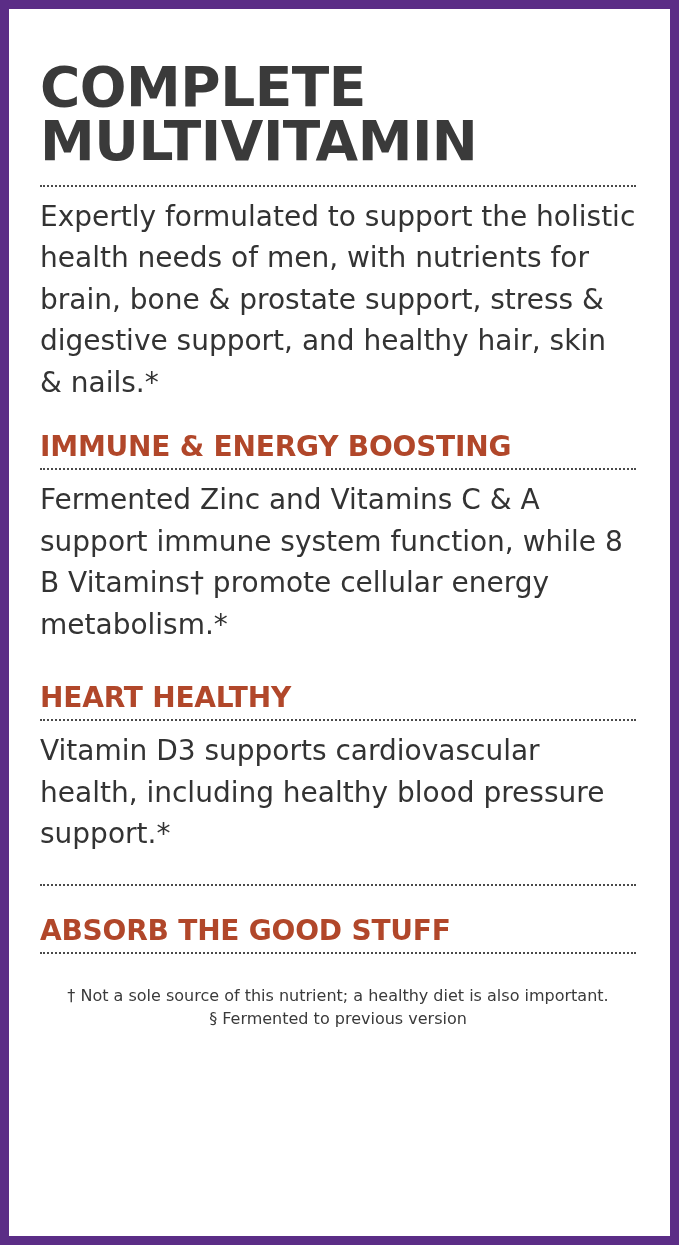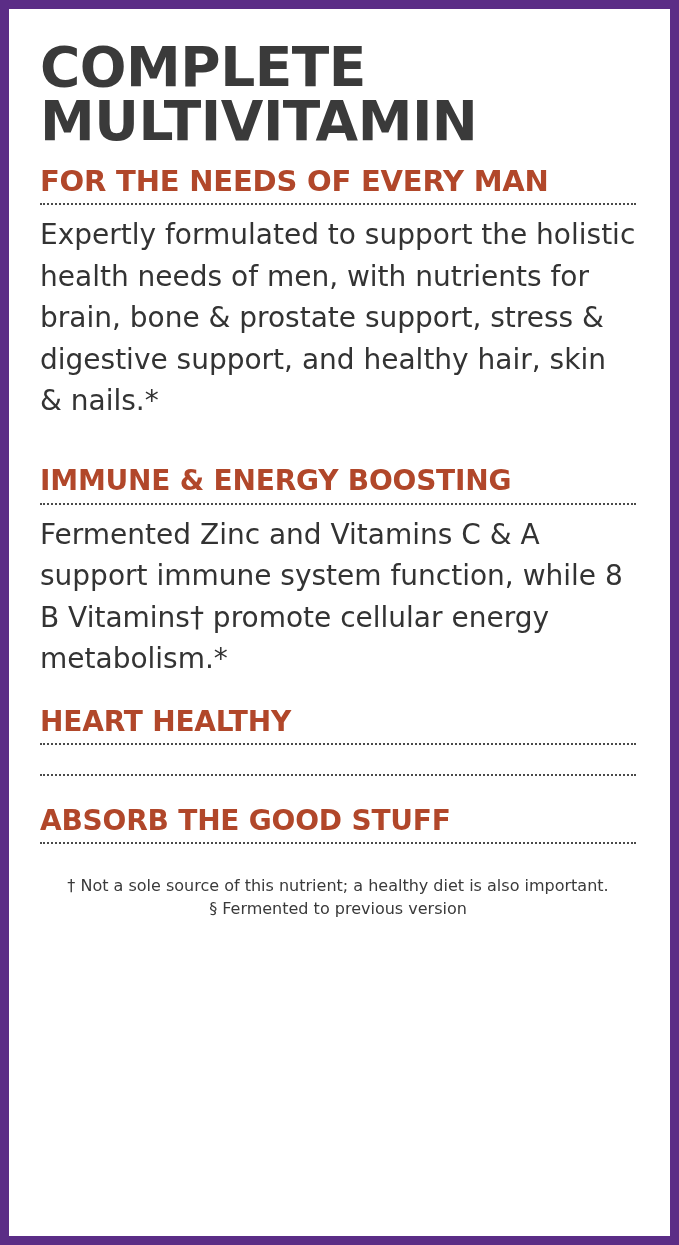--- a/index.html
+++ b/index.html
@@ -18,21 +18,21 @@
     width: 679px;
     height: 1245px;
     box-sizing: border-box;
     background: #ffffff;
     border: 9px solid #5b2d86;
     overflow: hidden;
   }
   .inner {
     position: absolute;
     left: 0; right: 0; top: 0; bottom: 0;
-    padding: 32px 34px 0 31px;
+    padding: 52px 34px 0 31px;
     box-sizing: border-box;
   }
   .main-title {
     font-family: "DejaVu Sans", sans-serif;
     font-weight: bold;
     color: #3a3a3a;
     font-size: 55px;
     line-height: 0.98;
     letter-spacing: -0.5px;
     margin: 0 0 16px 0;
@@ -63,22 +63,22 @@
   .section-body {
     font-family: "DejaVu Sans", sans-serif;
     color: #333333;
     font-size: 28px;
     line-height: 1.48;
     margin: 0 0 0 0;
     max-width: 600px;
   }
   .sec-needs { margin-top: 2px; }
   .sec-needs .section-head { font-size: 29px; }
-  .sec-immune { margin-top: 44px; }
-  .sec-heart { margin-top: 26px; }
+  .sec-immune { margin-top: 28px; }
+  .sec-heart { margin-top: 37px; }
   .sec-herbs { margin-top: 29px; }
   .sec-absorb { margin-top: 29px; }
 
   .footnotes {
     margin-top: 30px;
     font-family: "DejaVu Sans", sans-serif;
     color: #3a3a3a;
     font-size: 16px;
     line-height: 1.45;
   }
@@ -89,34 +89,34 @@
 
 <div class="panel">
   <div class="inner">
 
     <h1 class="main-title">
       <span class="line">COMPLETE</span>
       <span class="line">MULTIVITAMIN</span>
     </h1>
 
     <div class="section sec-needs">
-      <h2 class="section-head">FOR THE NEEDS OF EVERY MAN</h2>
       <div class="rule"></div>
       <p class="section-body">Expertly formulated to support the holistic health needs of men, with nutrients for brain, bone &amp; prostate support, stress &amp; digestive support, and healthy hair, skin &amp; nails.*</p>
     </div>
 
     <div class="section sec-immune">
       <h2 class="section-head">IMMUNE &amp; ENERGY BOOSTING</h2>
       <div class="rule"></div>
       <p class="section-body">Fermented Zinc and Vitamins C &amp; A support immune system function, while 8 B Vitamins† promote cellular energy metabolism.*</p>
     </div>
 
     <div class="section sec-heart">
       <h2 class="section-head">HEART HEALTHY</h2>
       <div class="rule"></div>
+      <p class="section-body">Vitamin D3 supports cardiovascular health, including healthy blood pressure support.*</p>
     </div>
 
     <div class="section sec-herbs">
       <div class="rule"></div>
     </div>
 
     <div class="section sec-absorb">
       <h2 class="section-head">ABSORB THE GOOD STUFF</h2>
       <div class="rule"></div>
     </div>

